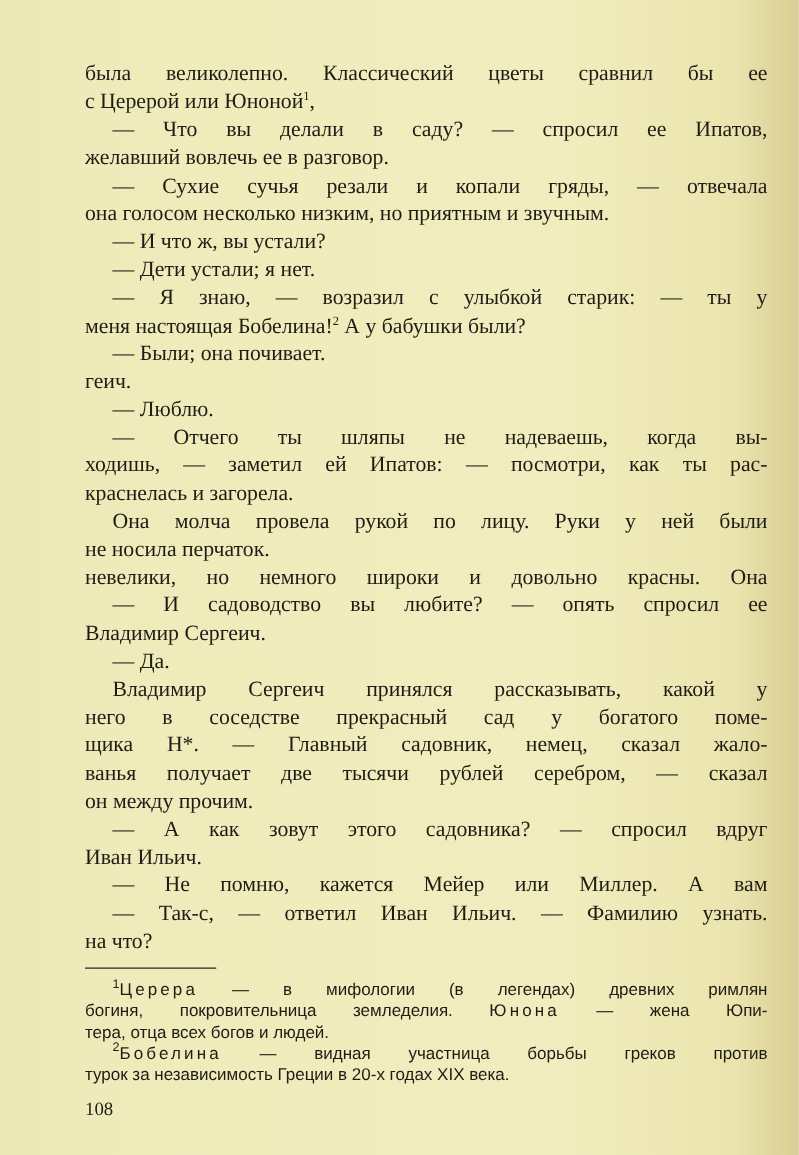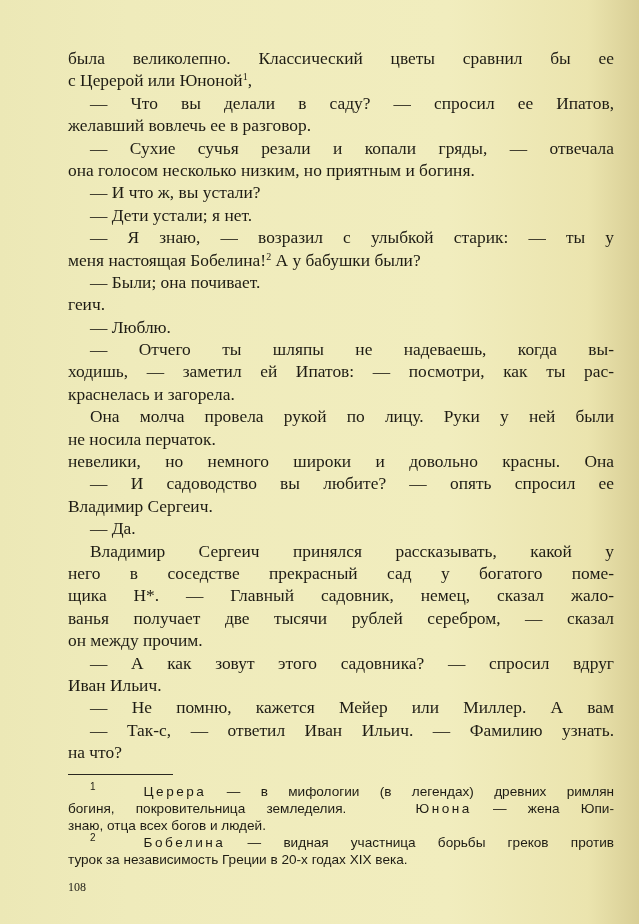--- a/index.html
+++ b/index.html
@@ -23,34 +23,34 @@
   .rule {
     width: 105px; height: 1.5px; background: #2a2820; margin: 10px 0 8px 0;
   }
   .fn {
     font-family: "Liberation Sans", "DejaVu Sans", sans-serif;
     font-size: 13.6px; line-height: 17px; height: 17px;
     white-space: nowrap; text-align: justify; text-align-last: justify;
   }
   .fn.last { text-align-last: left; }
   .fn.indent { padding-left: 22px; }
-  .sp { letter-spacing: 2.5px; margin-left: 48px; }
-  .pagenum { font-size: 12px; margin-top: 12px; }
+  .sp { letter-spacing: 2.5px; }
+  .pagenum { font-size: 15px; margin-top: 12px; }
 </style>
 </head>
 <body>
 
 <div class="page">
   <div id="body-text">
       <div class="line"><span>была великолепно. Классический цветы сравнил бы ее</span></div>
       <div class="line last"><span>с Церерой или Юноной</span><sup>1</sup><span>,</span></div>
       <div class="line indent"><span>— Что вы делали в саду? — спросил ее Ипатов,</span></div>
       <div class="line last"><span>желавший вовлечь ее в разговор.</span></div>
       <div class="line indent"><span>— Сухие сучья резали и копали гряды, — отвечала</span></div>
-      <div class="line last"><span>она голосом несколько низким, но приятным и богиня.</span></div>
+      <div class="line last"><span>она голосом несколько низким, но приятным и звучным.</span></div>
       <div class="line indent last"><span>— И что ж, вы устали?</span></div>
       <div class="line indent last"><span>— Дети устали; я нет.</span></div>
       <div class="line indent"><span>— Я знаю, — возразил с улыбкой старик: — ты у</span></div>
       <div class="line last"><span>меня настоящая Бобелина!</span><sup>2</sup><span> А у бабушки были?</span></div>
       <div class="line indent last"><span>— Были; она почивает.</span></div>
       <div class="line last"><span>геич.</span></div>
       <div class="line indent last"><span>— Люблю.</span></div>
       <div class="line indent"><span>— Отчего ты шляпы не надеваешь, когда вы-</span></div>
       <div class="line"><span>ходишь, — заметил ей Ипатов: — посмотри, как ты рас-</span></div>
       <div class="line last"><span>краснелась и загорела.</span></div>
@@ -68,18 +68,18 @@
       <div class="line indent"><span>— А как зовут этого садовника? — спросил вдруг</span></div>
       <div class="line last"><span>Иван Ильич.</span></div>
       <div class="line indent"><span>— Не помню, кажется Мейер или Миллер. А вам</span></div>
       <div class="line indent"><span>— Так-с, — ответил Иван Ильич. — Фамилию узнать.</span></div>
       <div class="line last"><span>на что?</span></div>
     </div>
   <div class="rule"></div>
   <div id="footnotes">
       <div class="fn indent"><sup>1</sup><span class="sp">Церера</span><span> — в мифологии (в легендах) древних римлян</span></div>
       <div class="fn"><span>богиня, покровительница земледелия. </span><span class="sp">Юнона</span><span> — жена Юпи-</span></div>
-      <div class="fn last"><span>знаю, отца всех богов и людей.</span></div>
+      <div class="fn last"><span>тера, отца всех богов и людей.</span></div>
       <div class="fn indent"><sup>2</sup><span class="sp">Бобелина</span><span> — видная участница борьбы греков против</span></div>
       <div class="fn last"><span>турок за независимость Греции в 20-х годах XIX века.</span></div>
     </div>
   <div class="pagenum">108</div>
 </div>
 
 </body></html>

